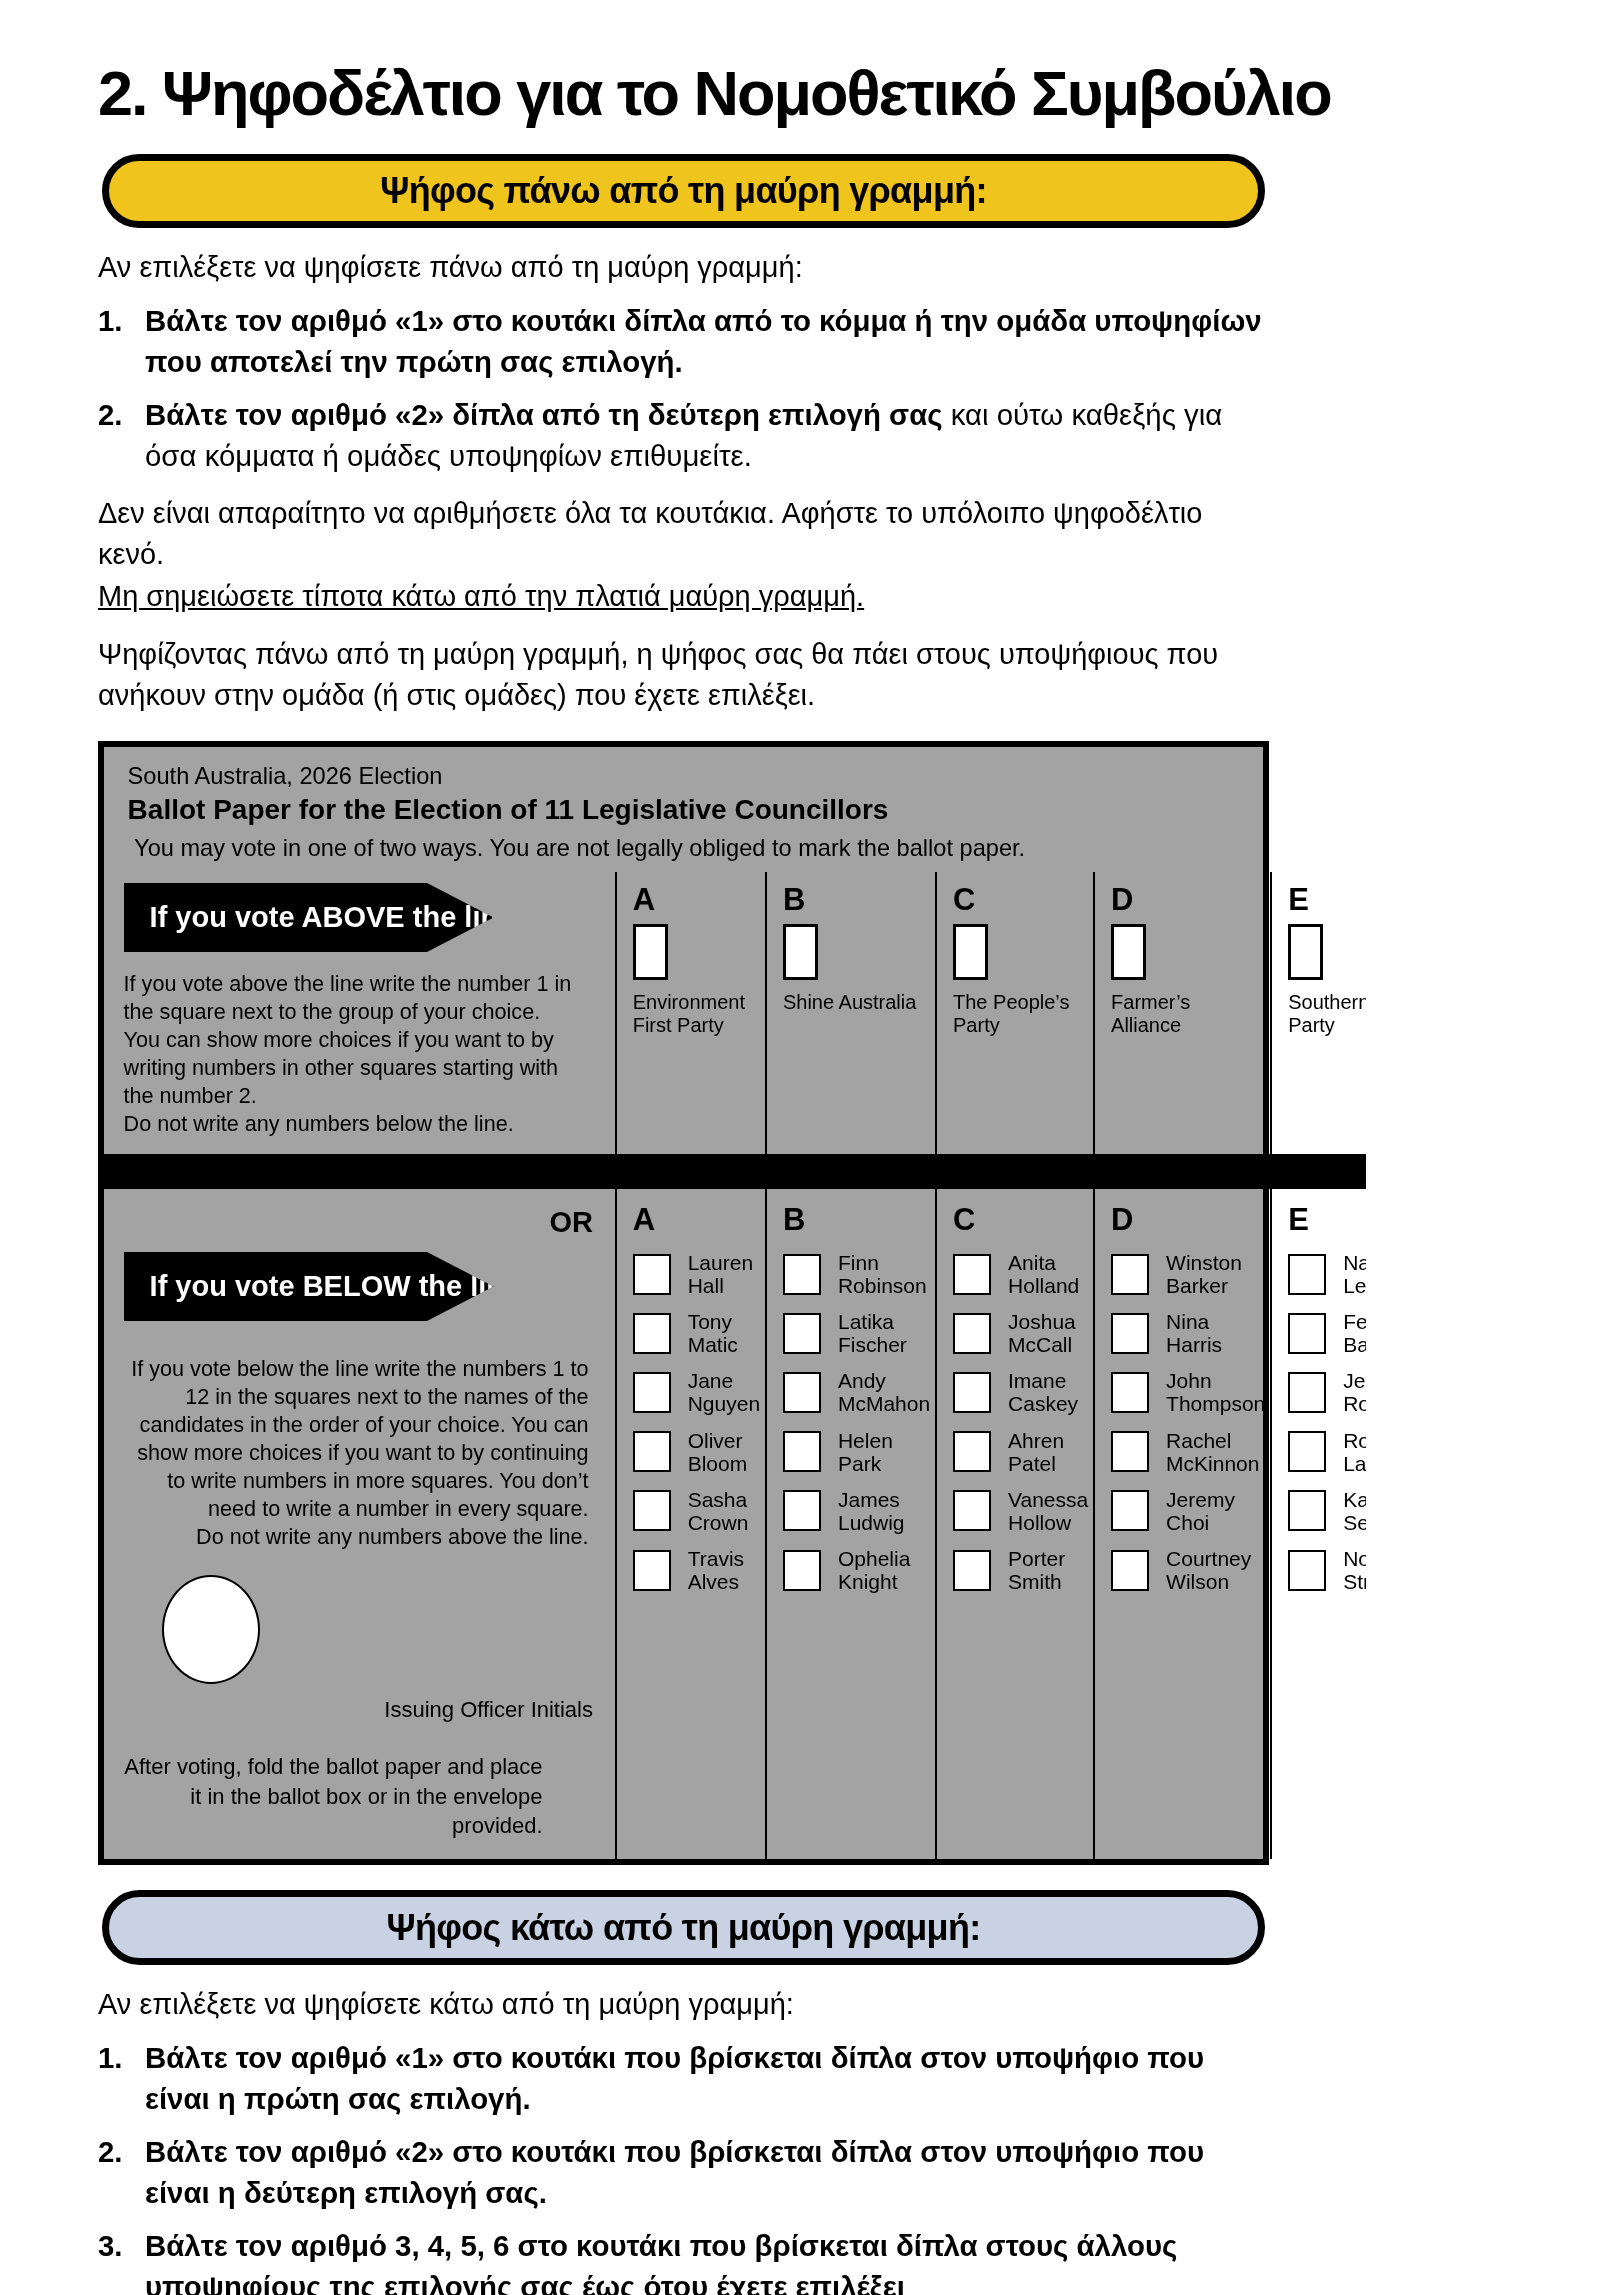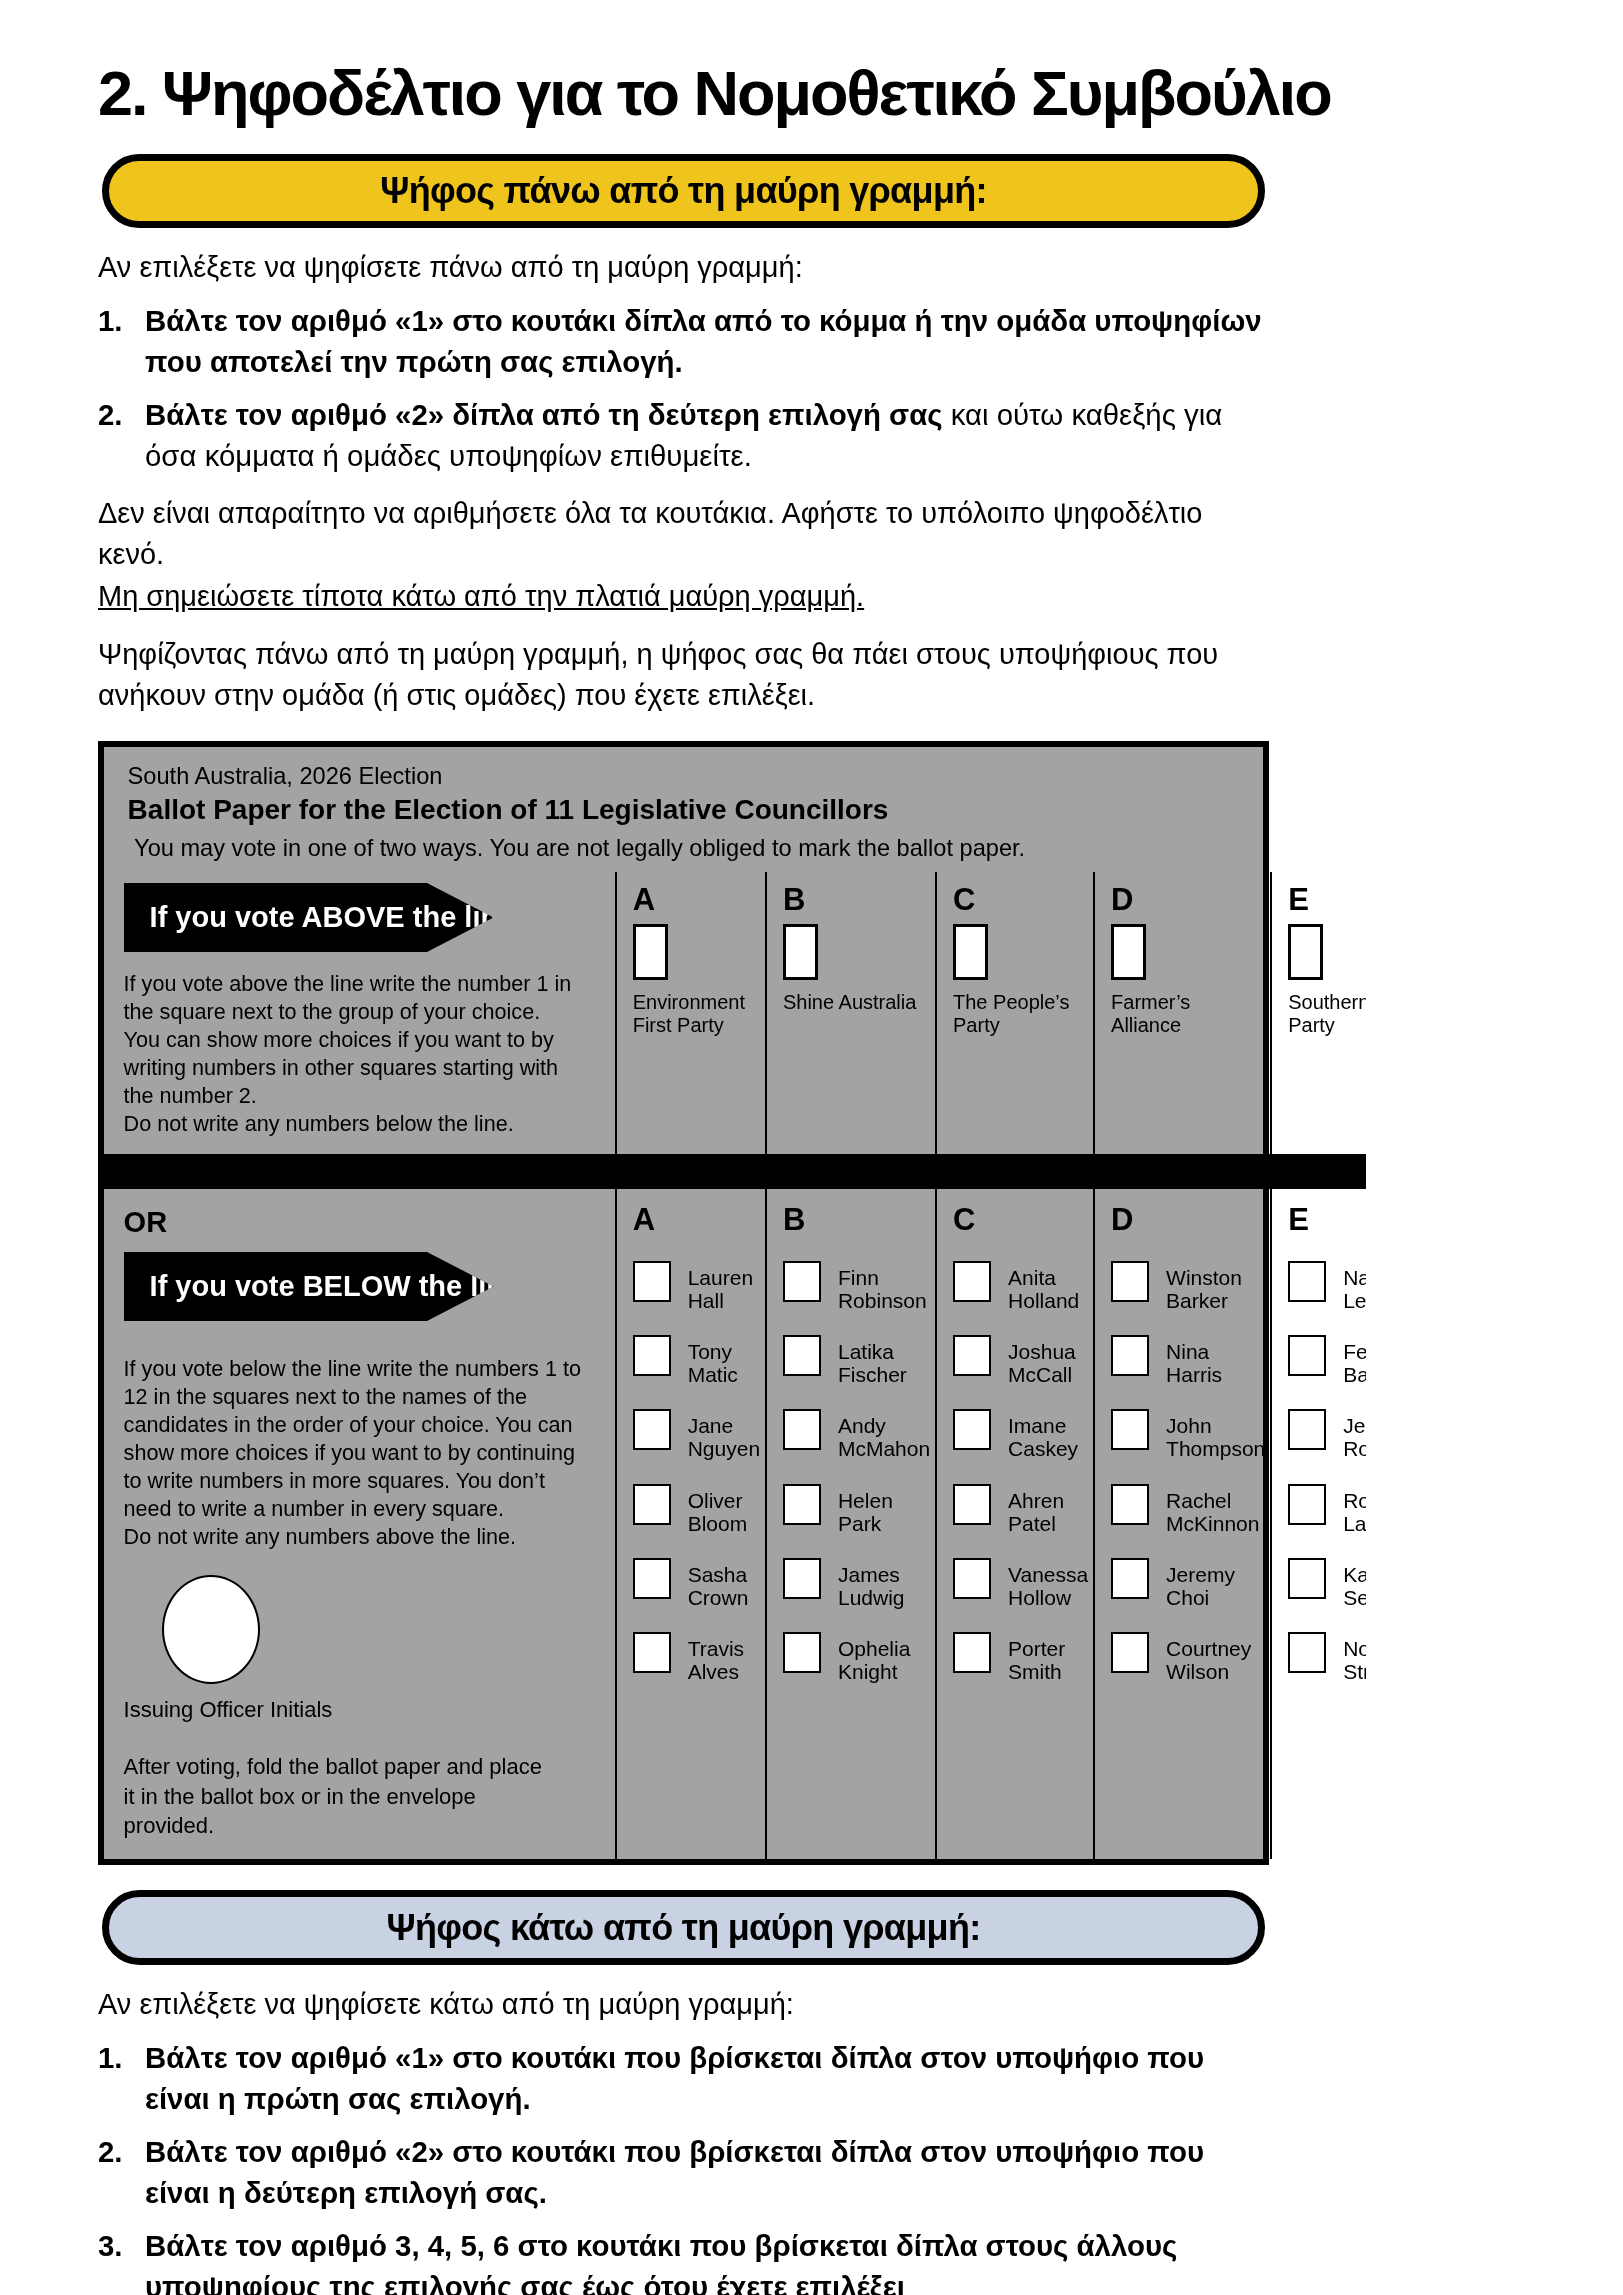--- a/index.html
+++ b/index.html
@@ -74,34 +74,34 @@
   .ainstr .l2{display:block;}
   .r1-col{padding:9.2px 6.5px 11.8px 15.7px;}
   .gletter{font-size:31px;font-weight:bold;}
   .pbox{width:35px;height:56px;border:3.3px solid #000;margin-top:6.5px;background:#fff;}
   .pname{font-size:20px;margin-top:10.5px;line-height:1.15;}
 
   
   .band{grid-column:1 / -1;height:35px;background:#000;}
 
   
-  .r3-left{padding:11.8px 22px 18.3px 19.6px;}
+  .r3-left{padding:11.8px 22px 18.3px 19.6px;text-align:right;}
   .or-label{font-size:29px;font-weight:bold;margin:5.2px 0 13px 0;}
   .binstr{margin-top:34px;font-size:21.6px;line-height:1.3;max-width:465px;}
   .binstr .l2{display:block;}
   .io-circle{
     width:98px;height:109px;border:2.6px solid #000;border-radius:50%;
     margin:23.6px 0 13px 38px;background:#fff;
   }
   .io-label{font-size:22px;margin-top:7.9px;}
   .after{font-size:22px;line-height:1.35;margin-top:29px;max-width:419px;}
   .r3-col{padding:13px 5.2px 10.5px 15.7px;}
   .cand{display:flex;align-items:center;gap:17px;margin:13px 0;}
   .cbox{flex:0 0 38px;width:38px;height:41px;border:2.6px solid #000;background:#fff;}
-  .cname{font-size:21px;line-height:1.1;margin-top:15px;}
+  .cname{font-size:21px;line-height:1.1;}
 </style>
 </head>
 <body>
 
 <div class="page">
 
   <h1 class="doc-title">2. Ψηφοδέλτιο για το Νομοθετικό Συμβούλιο</h1>
 
 
   <div class="pill above">Ψήφος πάνω από τη μαύρη γραμμή:</div>

